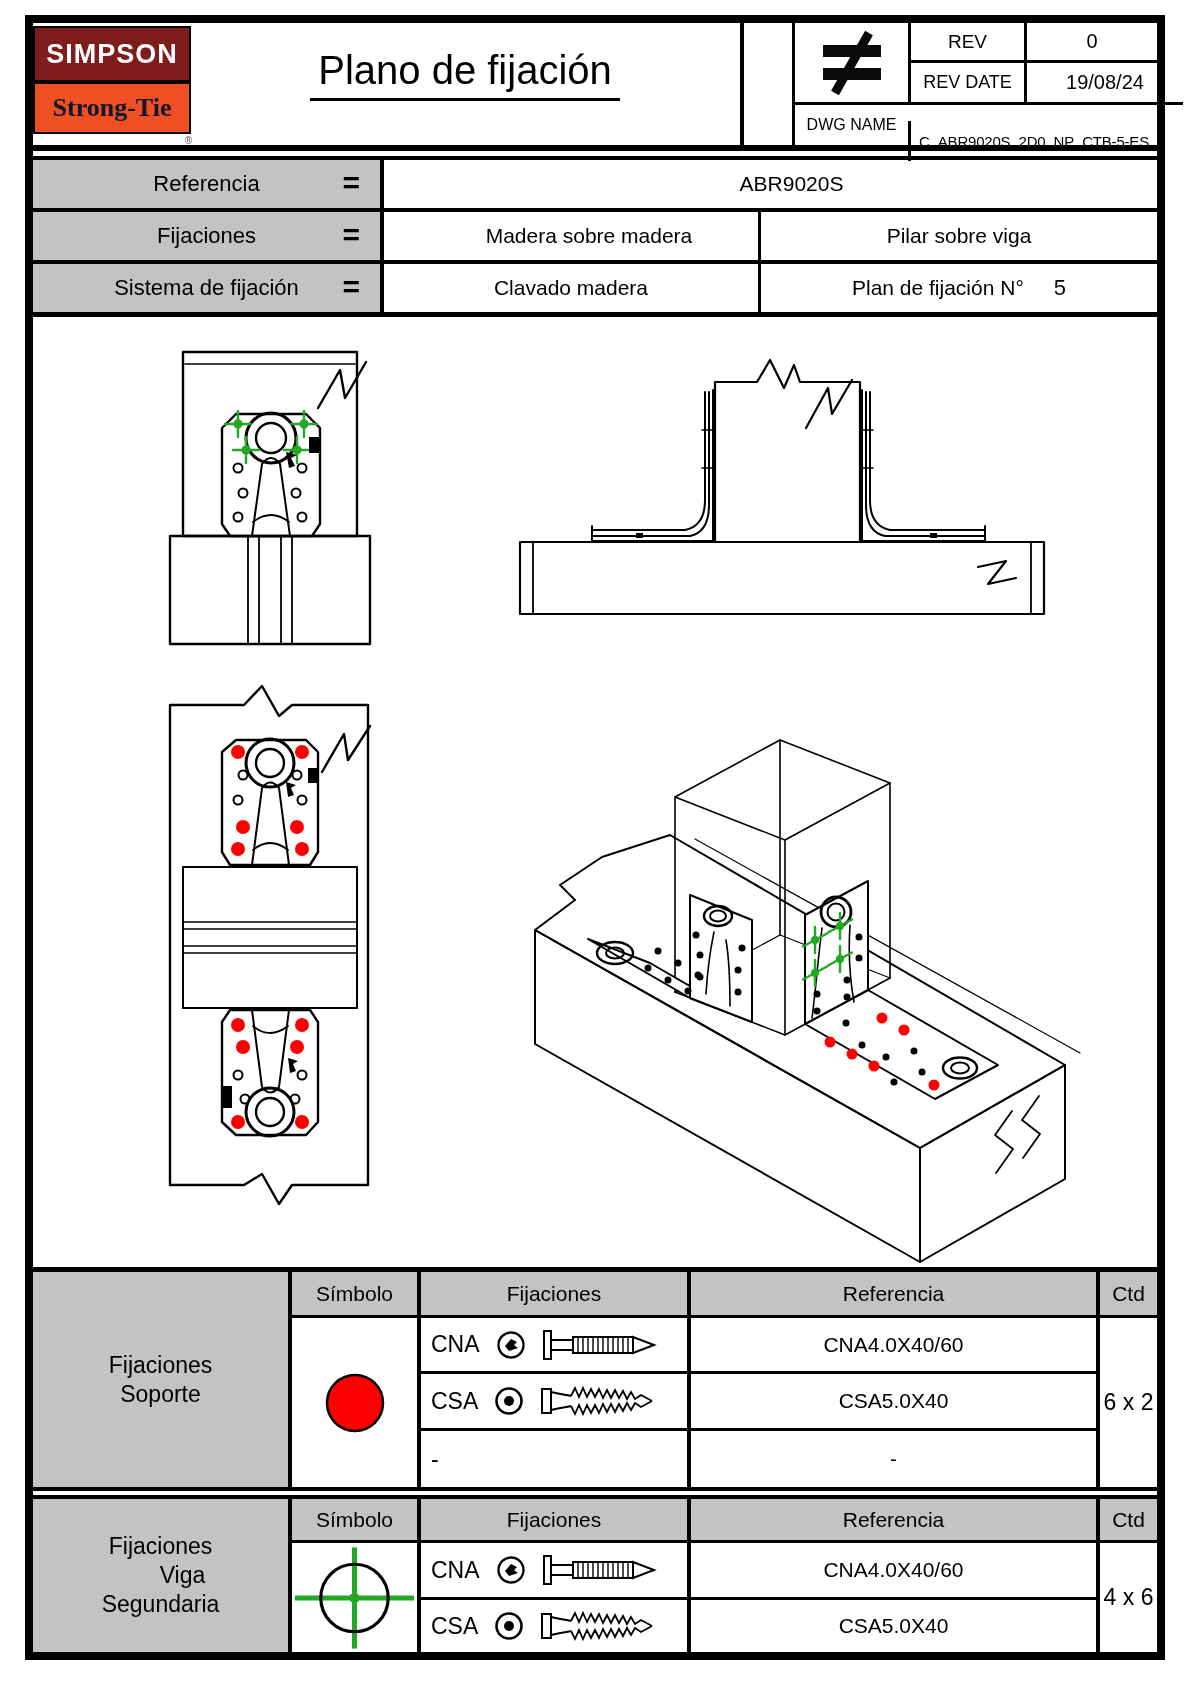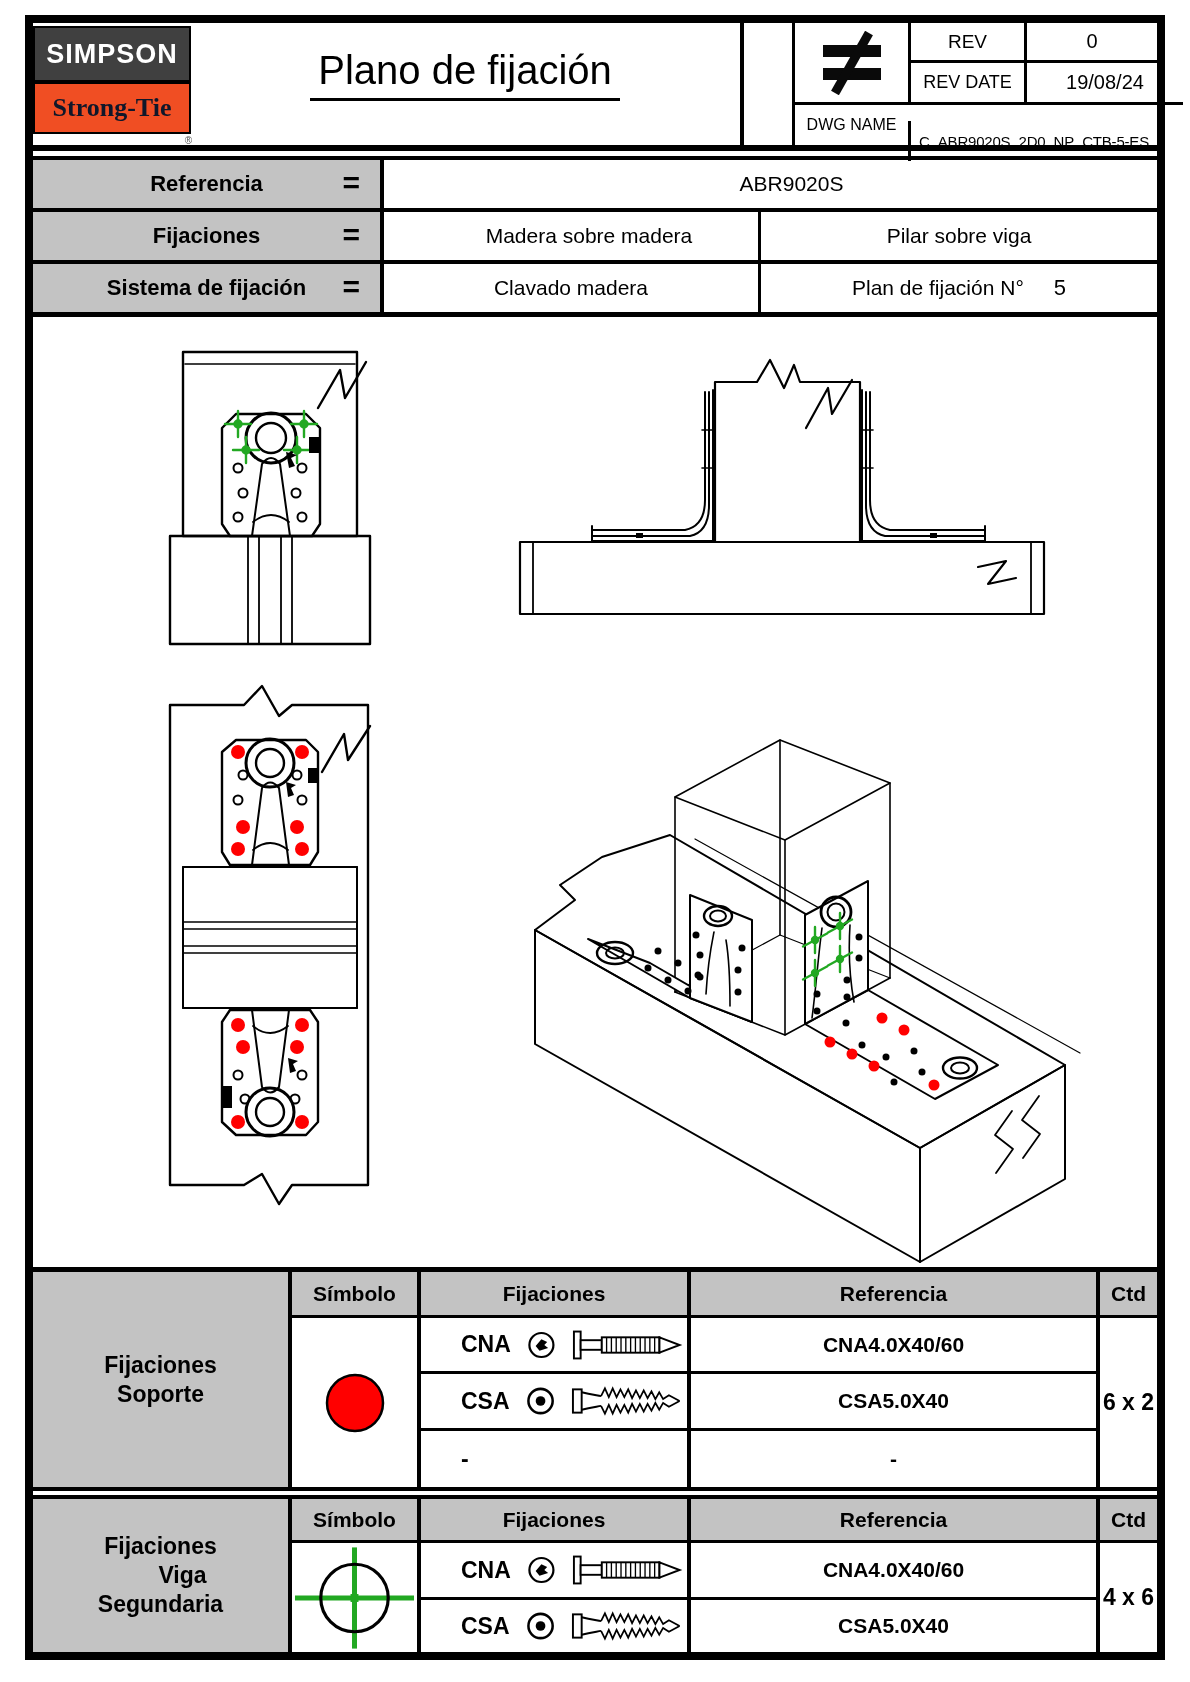--- a/index.html
+++ b/index.html
@@ -4,32 +4,32 @@
 <style>
   html,body{margin:0;padding:0;}
   body{
     width:1190px;height:1682px;position:relative;background:#fff;
     font-family:"Liberation Sans",sans-serif;color:#000;overflow:hidden;
   }
   .abs{position:absolute;box-sizing:border-box;}
   .line{position:absolute;background:#000;}
   .cell{position:absolute;box-sizing:border-box;display:flex;align-items:center;justify-content:center;}
   .gray{background:#C3C3C3;}
-  .bold{font-weight:bold;}
+  .bold{font-weight:normal;}
   .eq{position:absolute;right:20px;top:50%;transform:translateY(-54%);font-weight:800;font-size:30px;}
   svg{display:block;}
   .viewsvg{position:absolute;}
-  .fixrow{position:absolute;box-sizing:border-box;display:flex;align-items:center;gap:16px;padding-left:40px;}
+  .fixrow{position:absolute;box-sizing:border-box;display:flex;align-items:center;gap:16px;padding-left:10px;}
 </style>
 </head>
 <body>
 
 <div class="abs" style="left:25px;top:15px;width:1140px;height:1645px;border:8px solid #000;"></div>
 
-<div class="abs" style="left:33px;top:26px;width:158px;height:56px;background:#404040;border:2px solid #000;display:flex;align-items:center;justify-content:center;">
+<div class="abs" style="left:33px;top:26px;width:158px;height:56px;background:#7f1d1d;border:2px solid #000;display:flex;align-items:center;justify-content:center;">
   <span style="color:#fff;font-weight:bold;font-size:27px;letter-spacing:1px;">SIMPSON</span>
 </div>
 <div class="abs" style="left:33px;top:82px;width:158px;height:52px;background:#F04E23;border:2px solid #000;display:flex;align-items:center;justify-content:center;">
   <span style="color:#0f172a;font-weight:bold;font-size:26px;font-family:'Liberation Serif',serif;">Strong-Tie</span>
   <span style="position:absolute;right:-3px;bottom:-14px;font-size:10px;color:#555;">®</span>
 </div>
 
 <div class="cell" style="left:200px;top:36px;width:530px;height:76px;">
   <span style="font-size:40px;border-bottom:3px solid #000;padding:0 8px 5px 8px;">Plano de fijación</span>
 </div>

